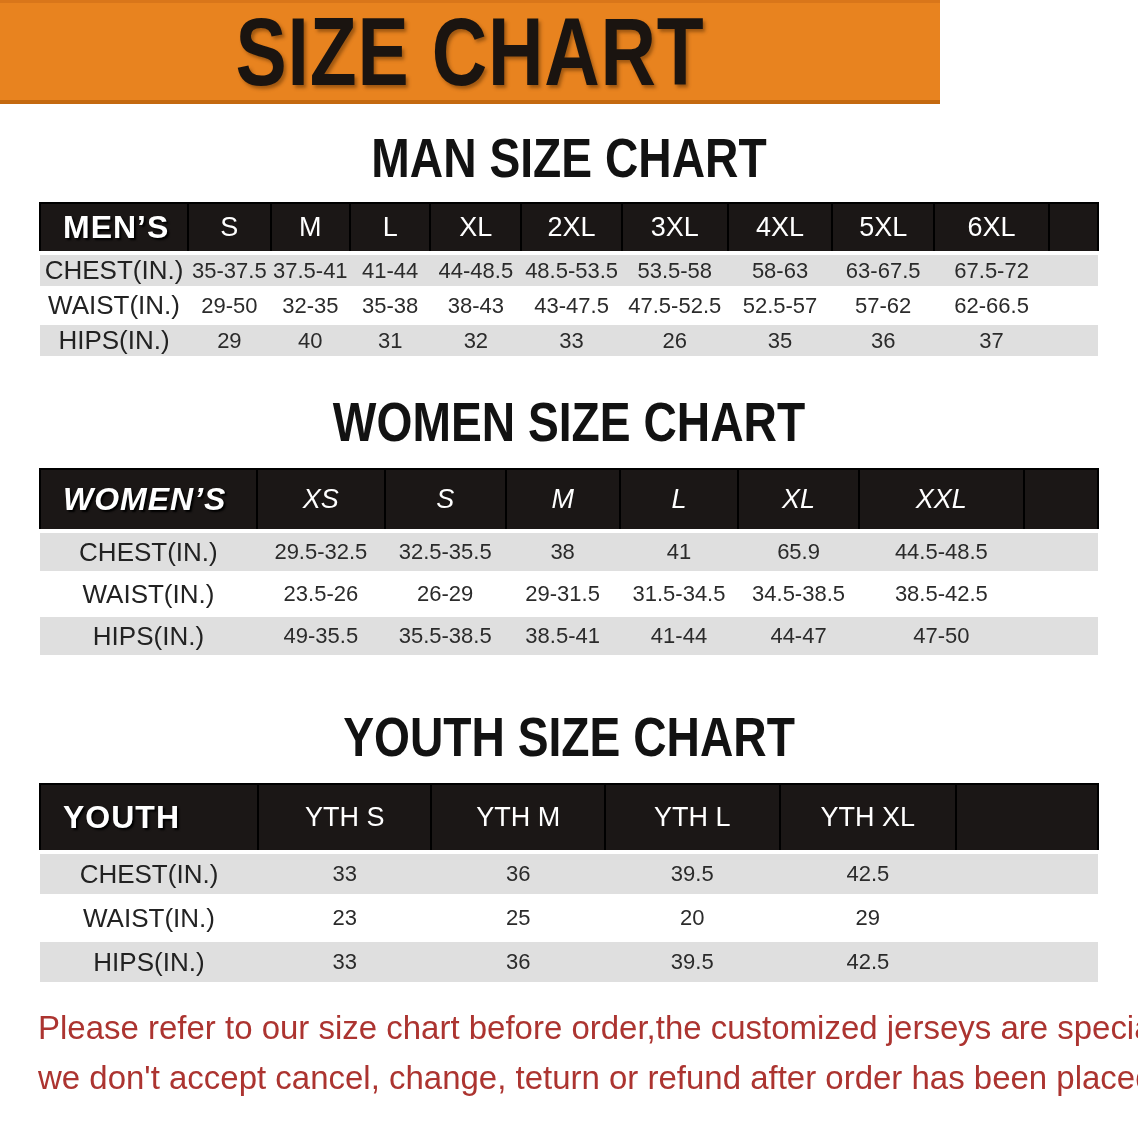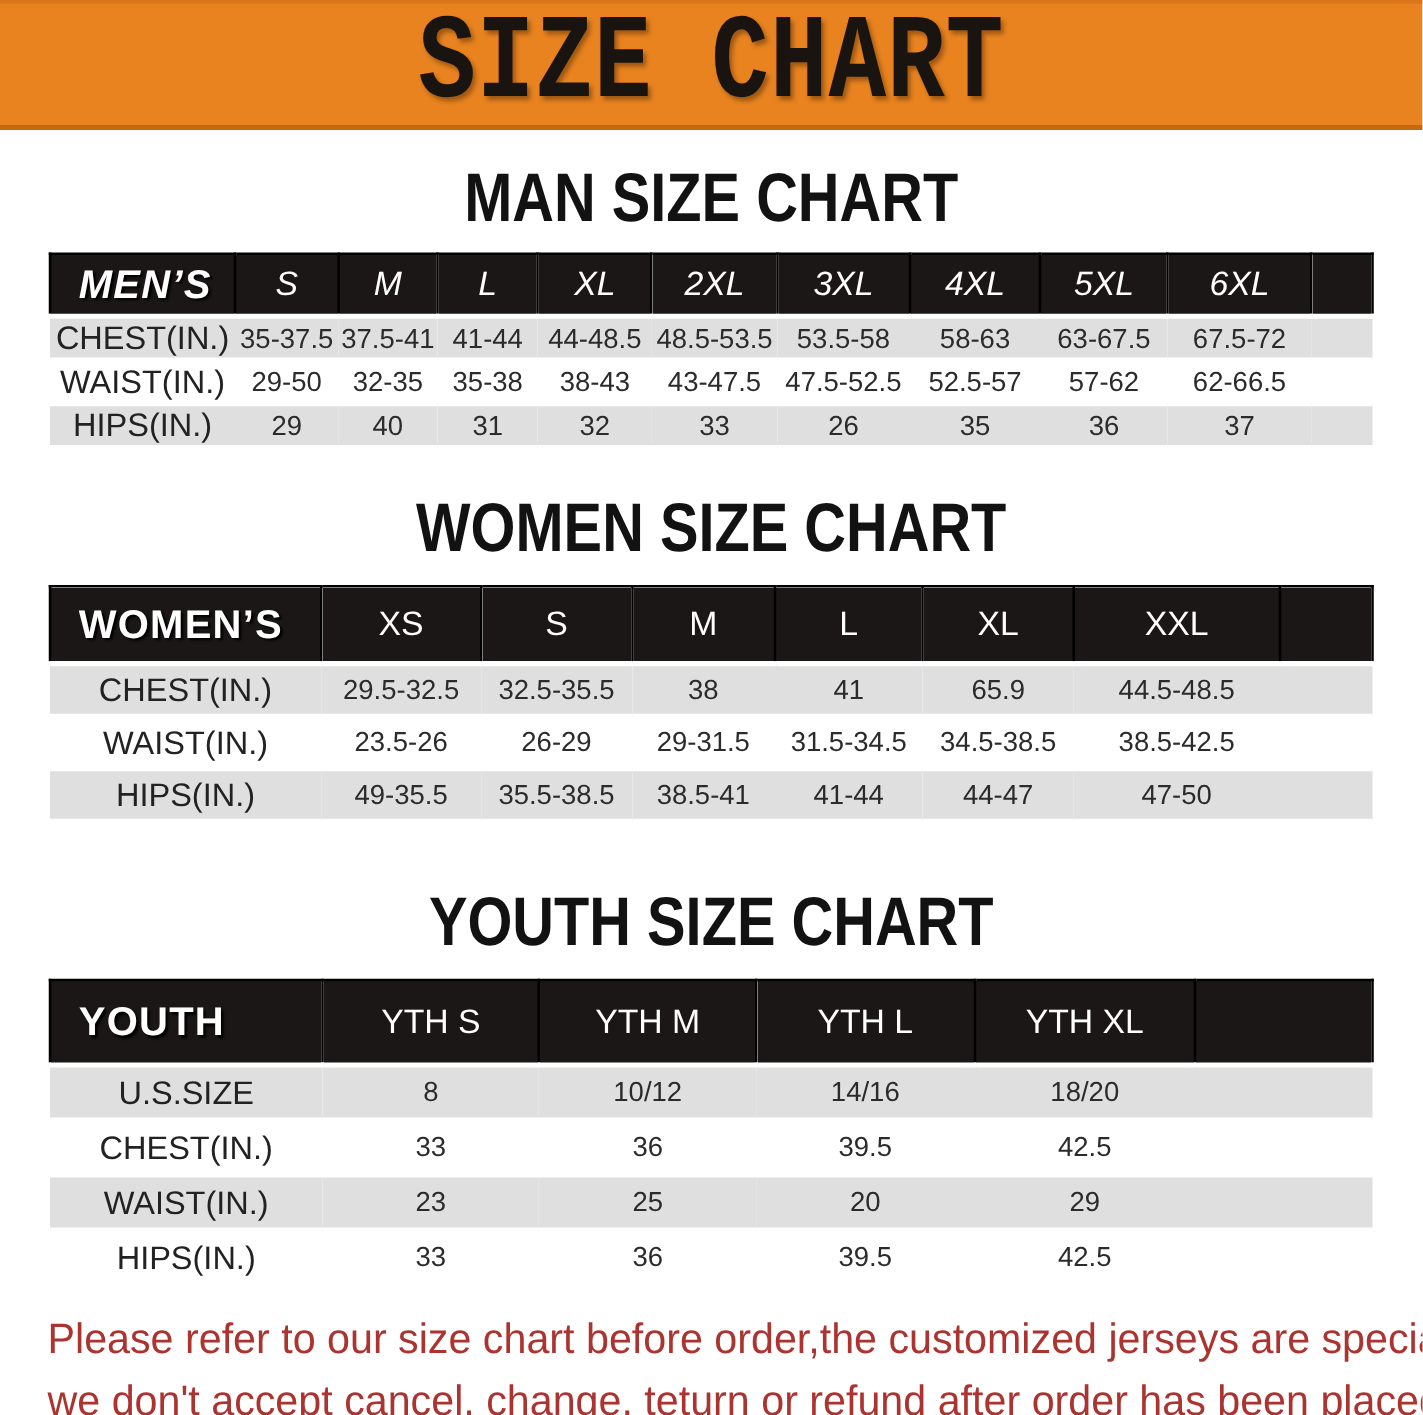--- a/index.html
+++ b/index.html
@@ -1,25 +1,25 @@
 <!DOCTYPE html>
 <html><head>
 <meta charset="utf-8">
 <style>
   * { margin:0; padding:0; box-sizing:border-box; }
   html,body { width:1138px; background:#ffffff; font-family:"Liberation Sans", sans-serif; }
   body { height:1132px; overflow:hidden; }
 
   
   .banner {
-    width:1138px; height:104px;
+    width:940px; height:104px;
     background:#E8831F;
     border-top:3px solid #D9761A;
     border-bottom:4px solid #C4690F;
-    display:flex; align-items:center; justify-content:center;font-family:Liberation Mono, monospace;
+    display:flex; align-items:center; justify-content:center;
   }
   .banner-title {
     font-size:96px; font-weight:bold; line-height:96px;
     color:#1A1410; letter-spacing:1px;
     transform:scaleX(0.80);
     text-shadow:3px 3px 4px rgba(70,35,0,0.45);
     white-space:nowrap;
   }
 
   
@@ -55,23 +55,23 @@
   table.size-table tbody td {
     font-size:22px; color:#2B2B2B;
     text-align:center; vertical-align:middle;
     border-bottom:4px solid #FFFFFF;
     white-space:nowrap;
   }
   table.size-table tbody tr:nth-child(odd) td { background:#DFDFDF; }
   table.size-table tbody tr:nth-child(even) td { background:#FFFFFF; }
   table.size-table tbody td.rowlabel { font-size:26px; color:#222; }
 
-  .tbl-men  thead th { height:50px;font-style:italic; }
+  .tbl-men  thead th { height:50px; }
   .tbl-men  tbody td { height:33px; }
-  .tbl-women thead th { height:62px; }
+  .tbl-women thead th { height:62px;font-style:italic; }
   .tbl-women tbody td { height:42px; }
   .tbl-youth thead th { height:68px; }
   .tbl-youth tbody td { height:44px; }
 
   
   .tbl-men th:nth-child(1){width:14%}   .tbl-men th:nth-child(2){width:7.8%}
   .tbl-men th:nth-child(3){width:7.5%}  .tbl-men th:nth-child(4){width:7.6%}
   .tbl-men th:nth-child(5){width:8.6%}  .tbl-men th:nth-child(6){width:9.5%}
   .tbl-men th:nth-child(7){width:10%}   .tbl-men th:nth-child(8){width:9.9%}
   .tbl-men th:nth-child(9){width:9.6%}  .tbl-men th:nth-child(10){width:10.9%}
@@ -217,28 +217,20 @@
         <th class="corner">YOUTH</th>
         <th>YTH S</th>
         <th>YTH M</th>
         <th>YTH L</th>
         <th>YTH XL</th>
         <th></th>
       </tr>
     </thead>
     <tbody>
       <tr>
-        <td class="rowlabel">U.S.SIZE</td>
-        <td>8</td>
-        <td>10/12</td>
-        <td>14/16</td>
-        <td>18/20</td>
-        <td></td>
-      </tr>
-      <tr>
         <td class="rowlabel">CHEST(IN.)</td>
         <td>33</td>
         <td>36</td>
         <td>39.5</td>
         <td>42.5</td>
         <td></td>
       </tr>
       <tr>
         <td class="rowlabel">WAIST(IN.)</td>
         <td>23</td>

